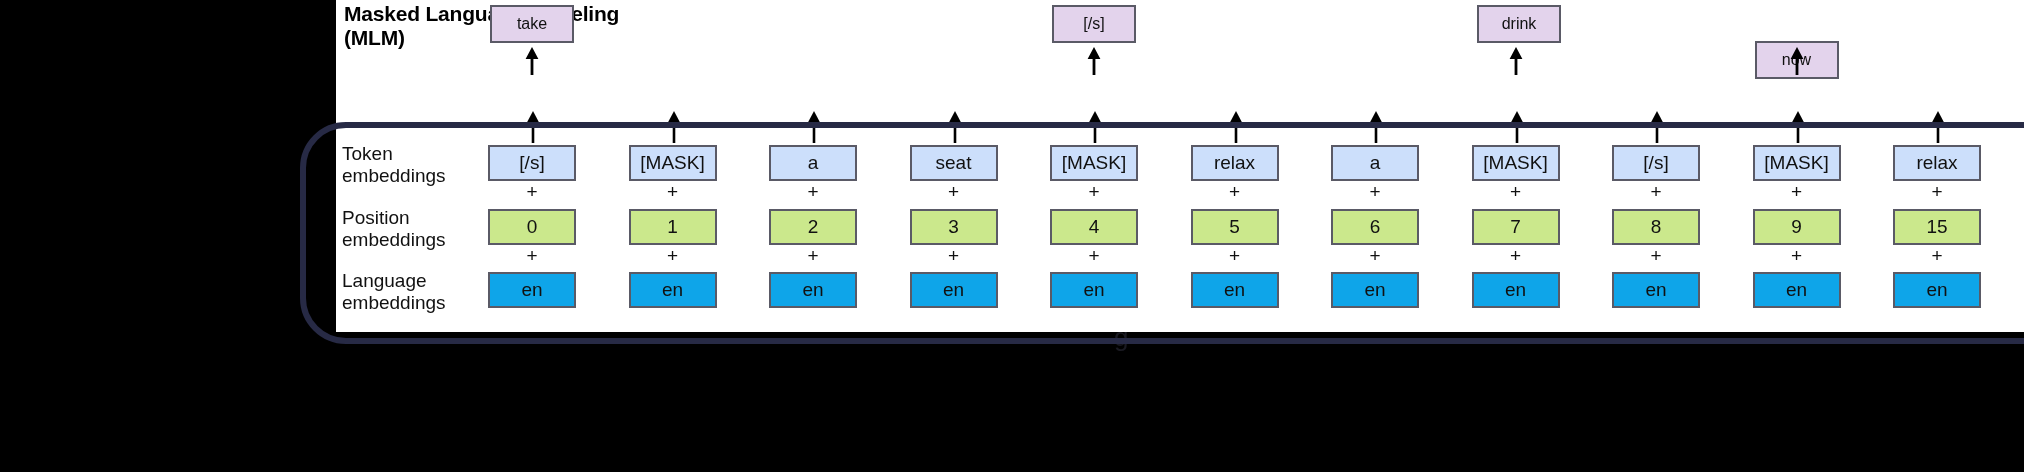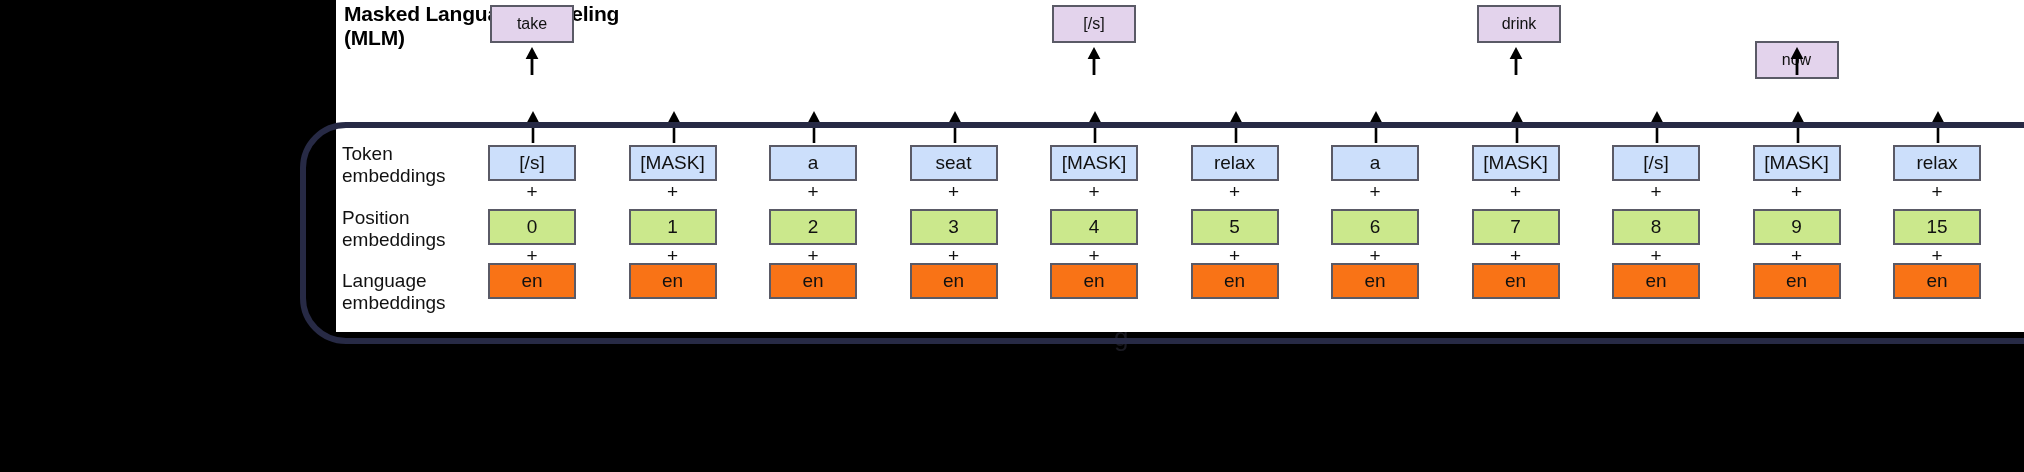--- a/index.html
+++ b/index.html
@@ -46,21 +46,21 @@
   .in-arrow{position:absolute;left:35px;top:0px;width:20px;height:32px;}
 
   .cell{
     width:88px;height:36px;box-sizing:border-box;
     border:2px solid #5a5a66;
     display:flex;align-items:center;justify-content:center;
     font-size:19px;color:#111;white-space:nowrap;
   }
   .cell.tok{background:#ccdffb;position:absolute;top:34px;}
   .cell.pos{background:#cbe88c;position:absolute;top:98px;}
-  .cell.lang{background:#f97316;position:absolute;top:152px;}
+  .cell.lang{background:#0ea5e9;position:absolute;top:161px;}
 
   .plus{
     position:absolute;left:0;width:88px;text-align:center;
     font-size:19px;color:#111;
   }
   .plus.p1{top:70px;}
   .plus.p2{top:134px;}
 
   
   .row-label{

